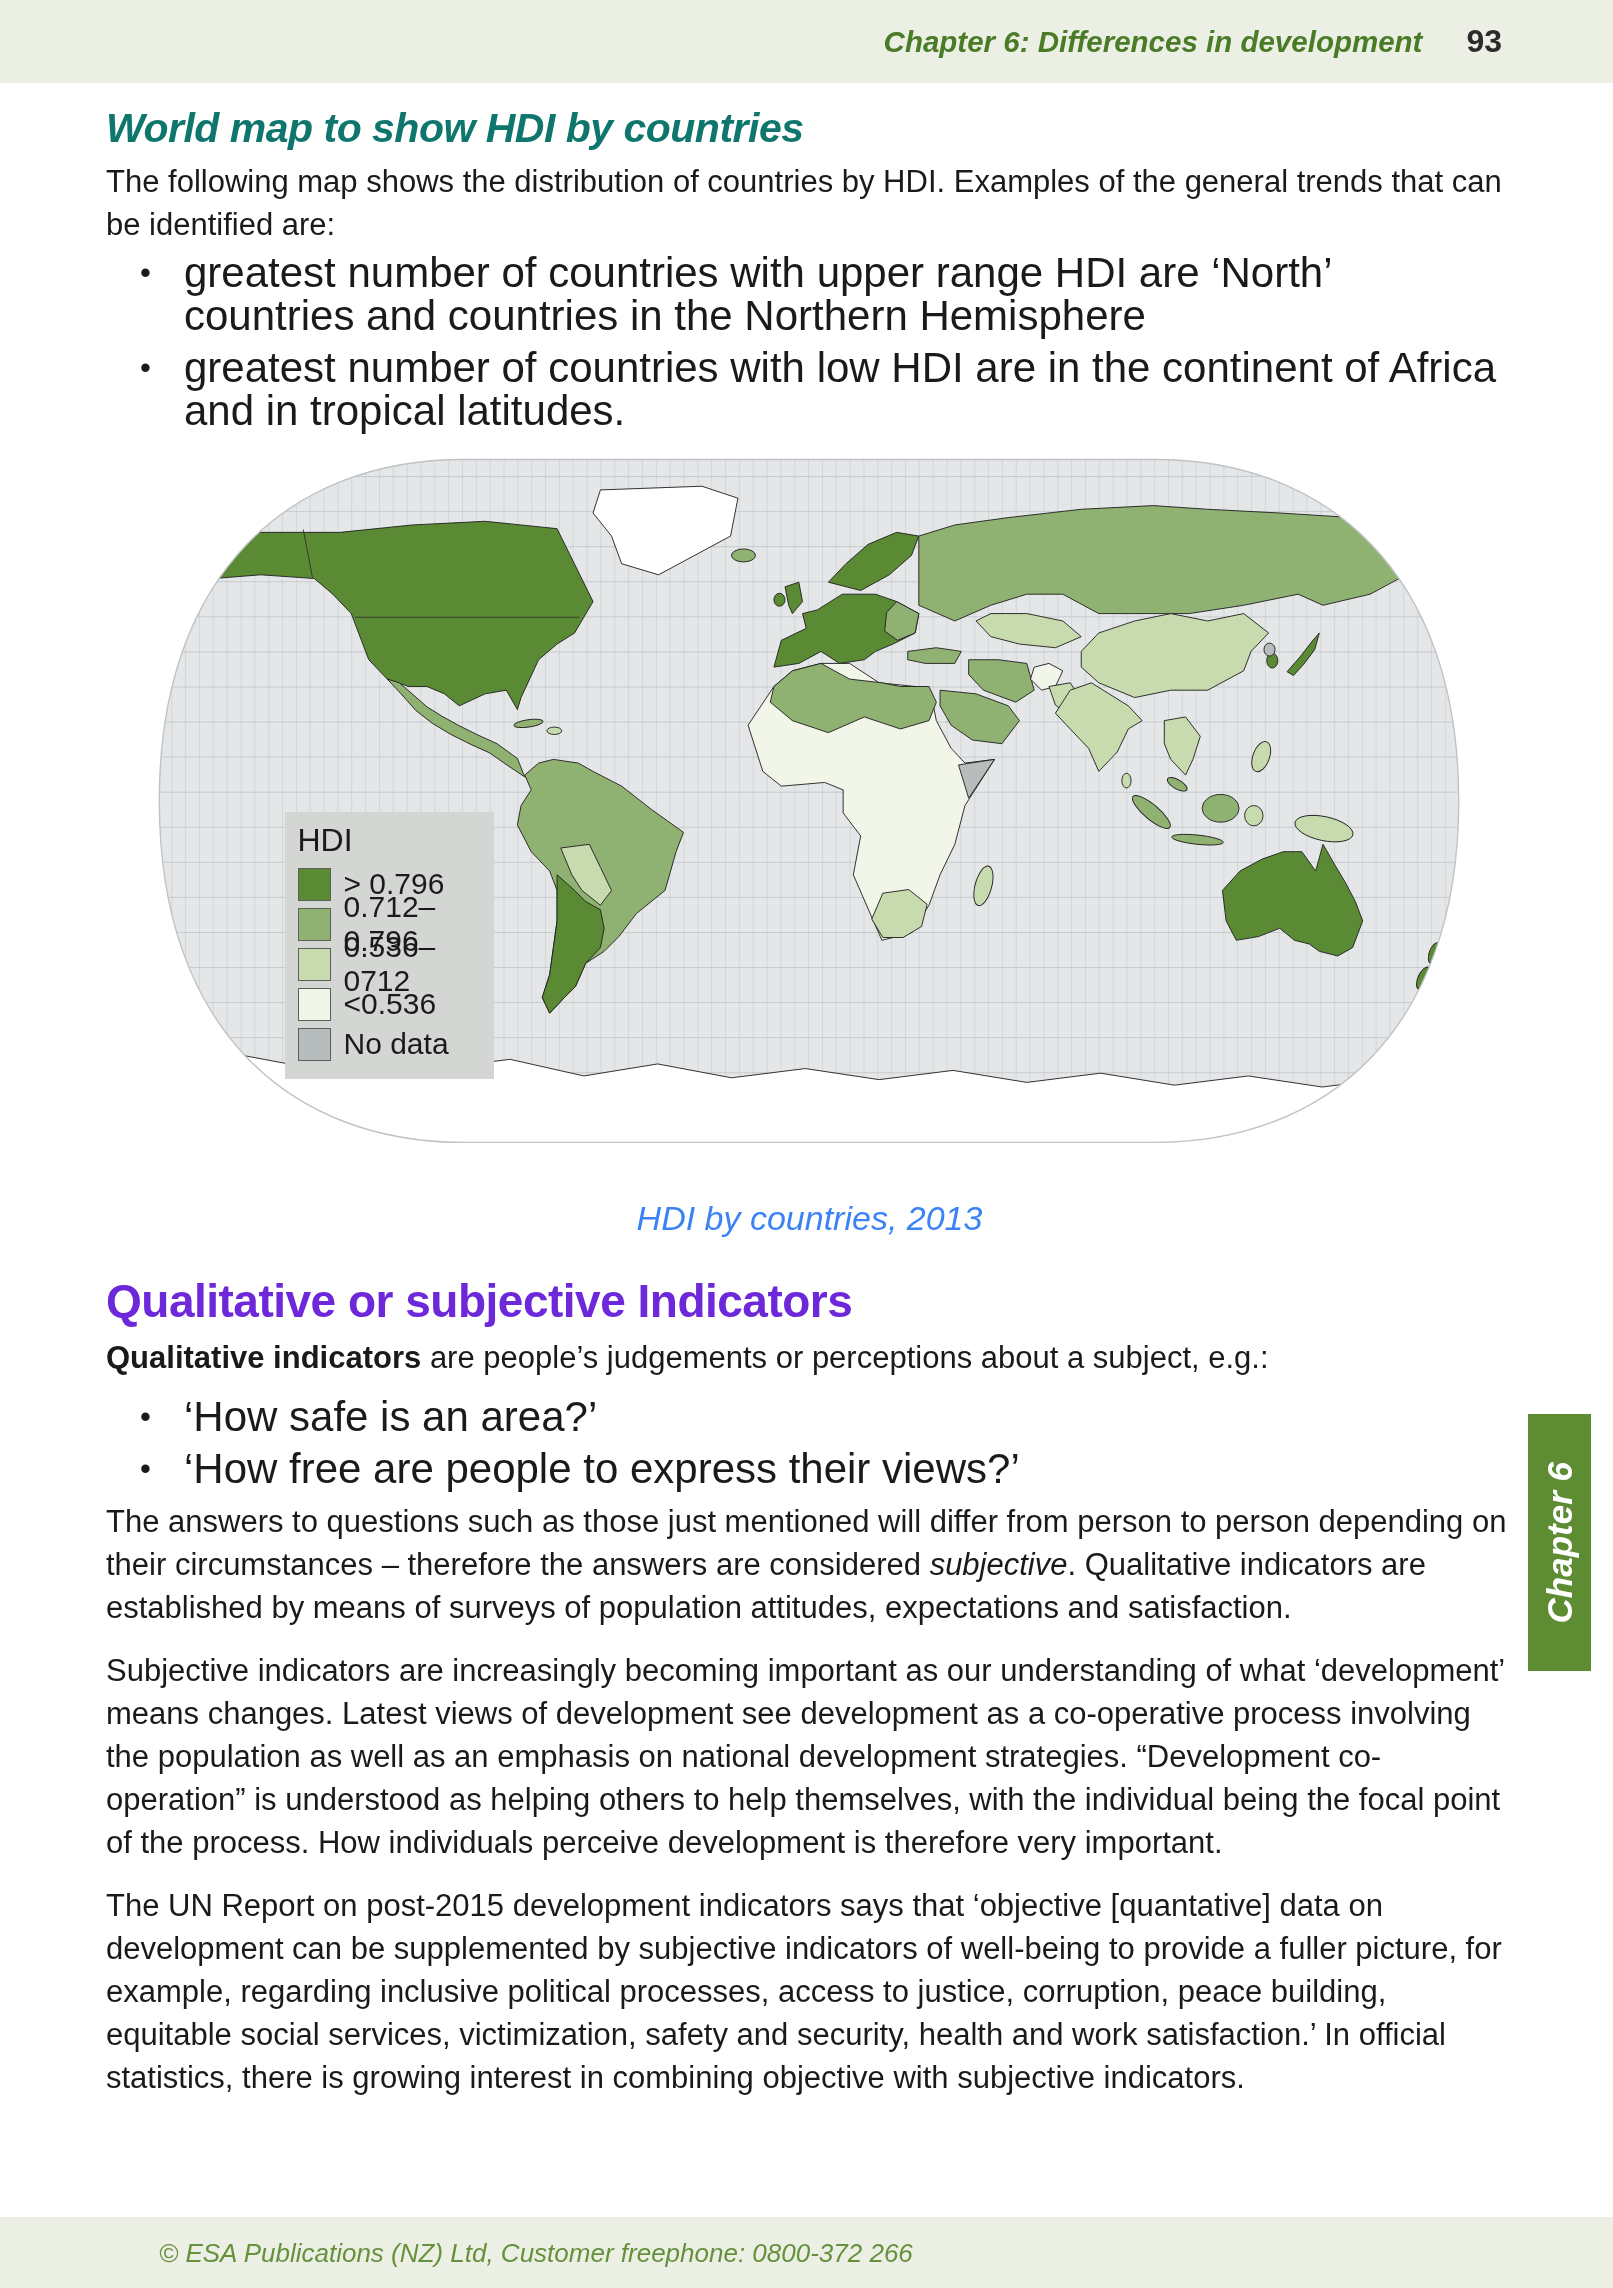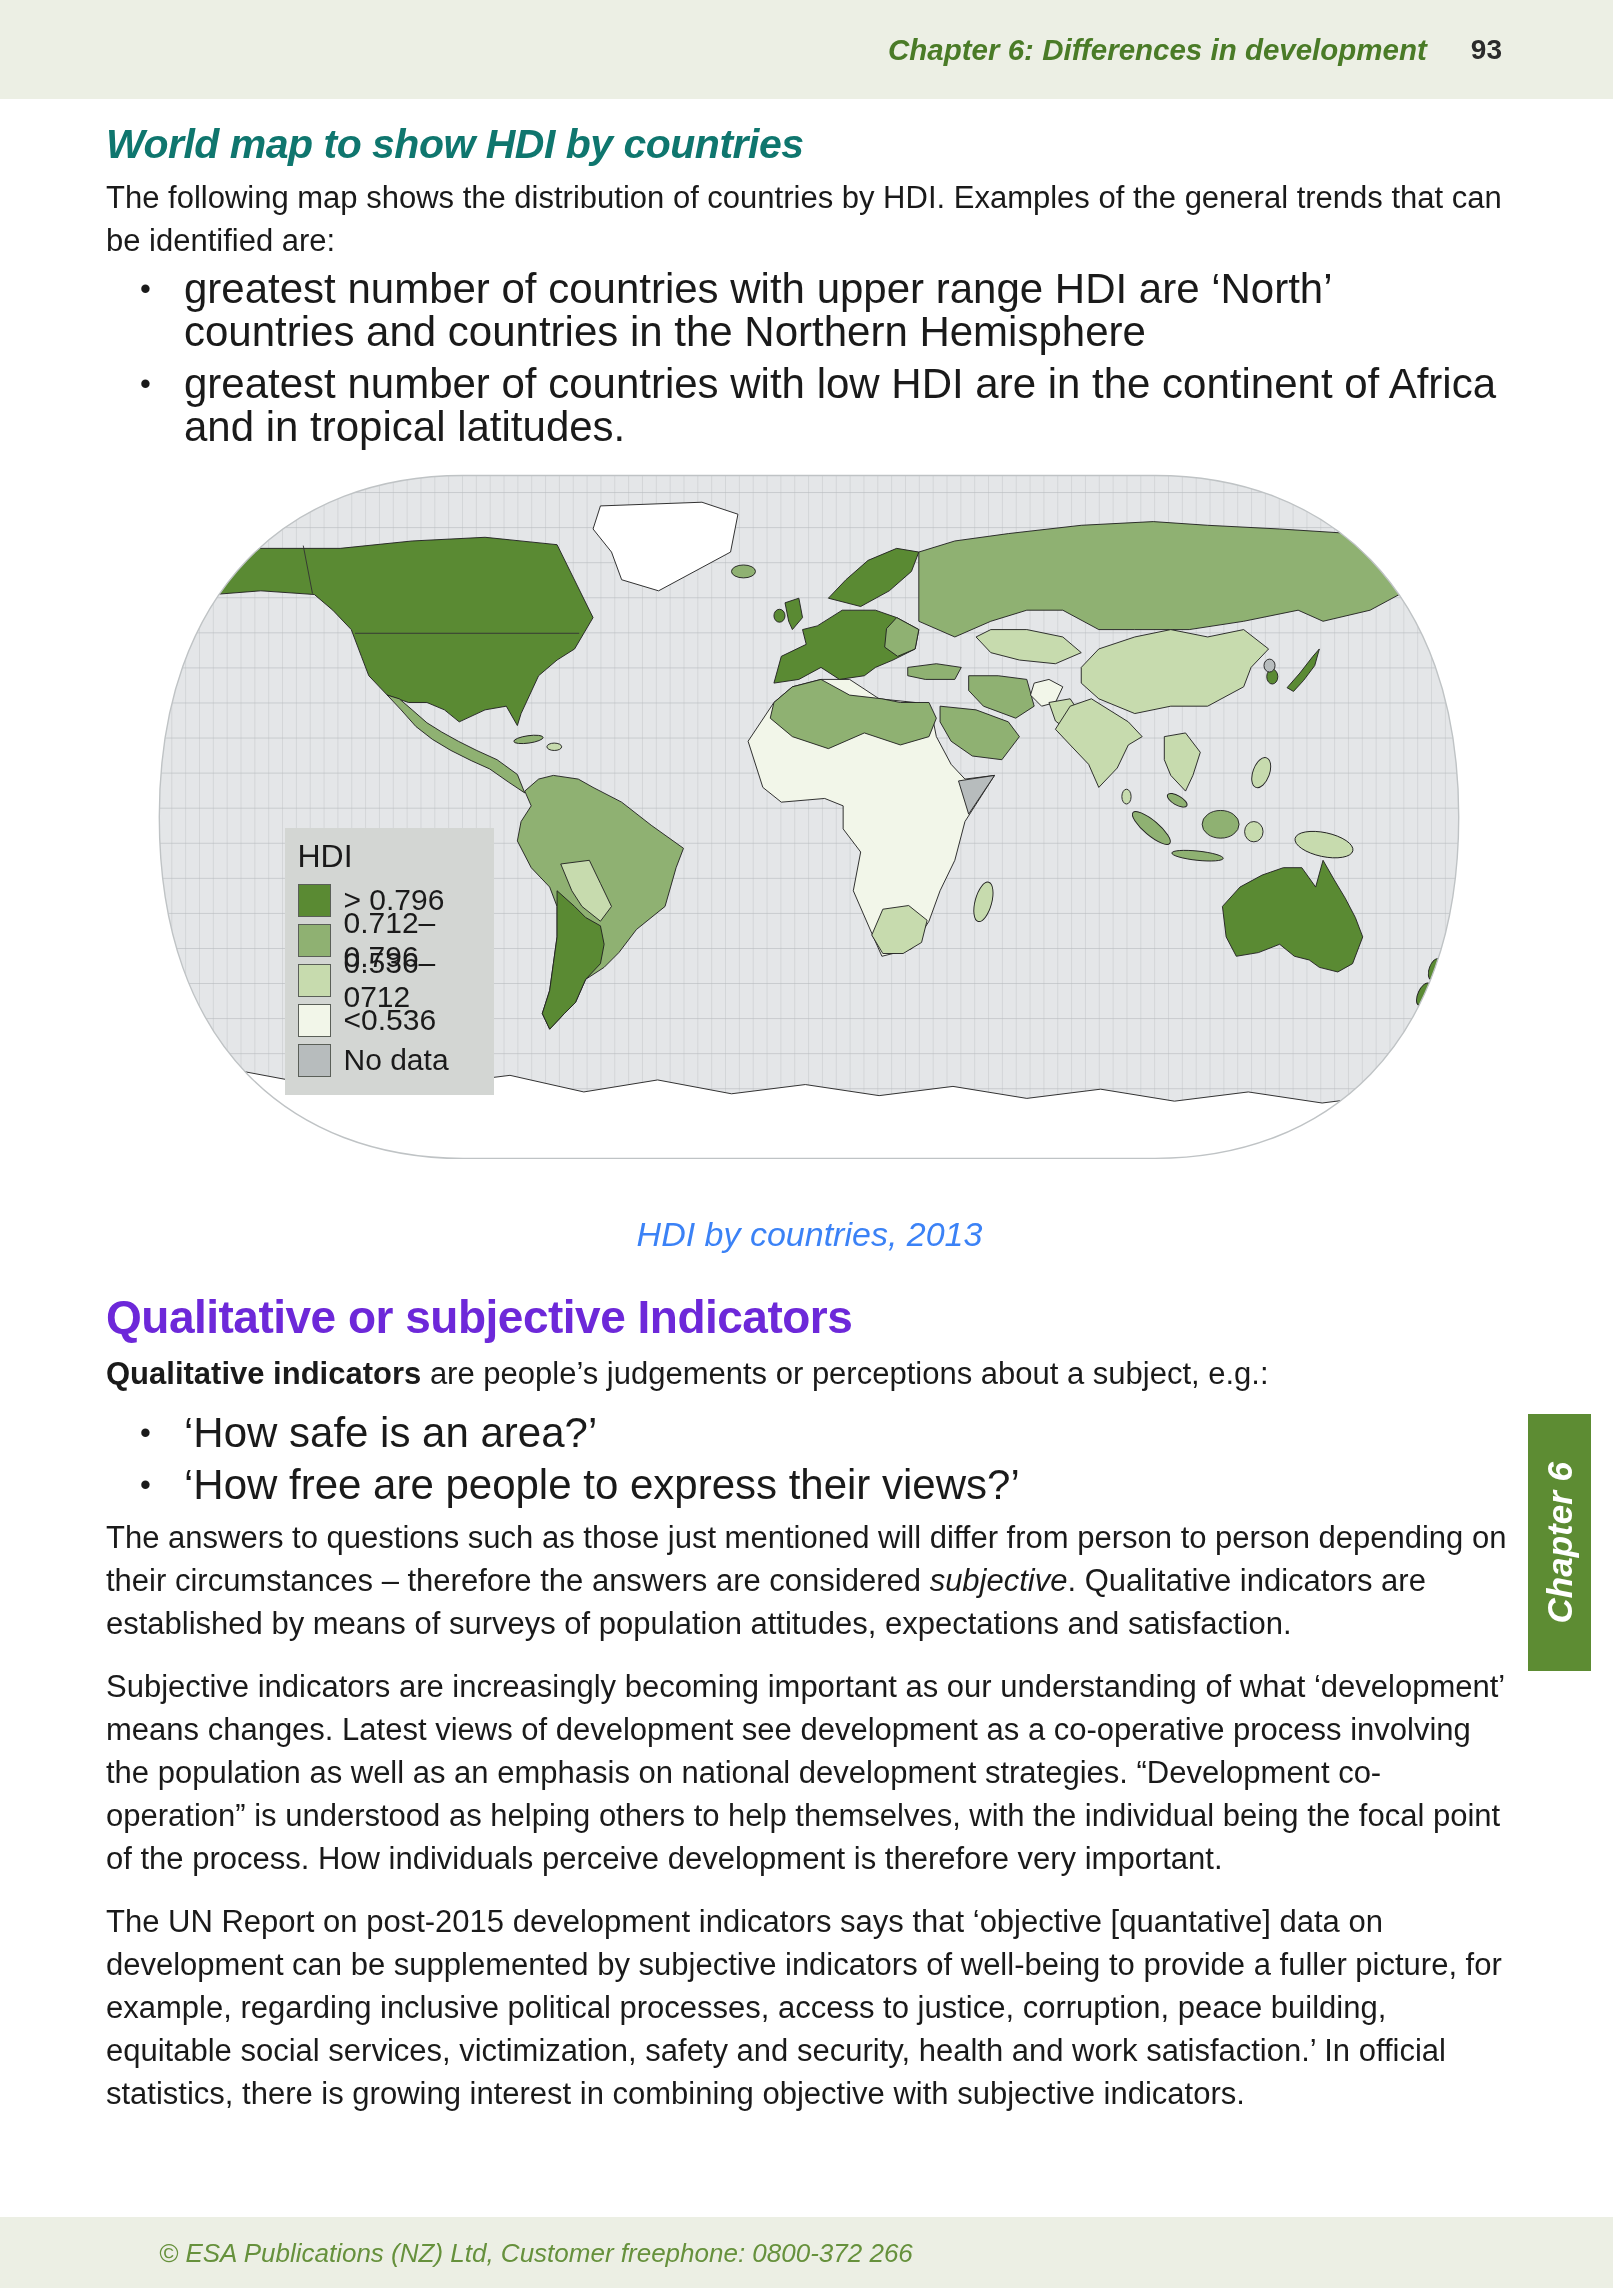--- a/index.html
+++ b/index.html
@@ -3,25 +3,25 @@
 <meta charset="utf-8">
 <style>
   html,body{margin:0;padding:0;}
   body{
     width:1613px;height:2289px;position:relative;background:#ffffff;
     font-family:"Liberation Sans",sans-serif;color:#1a1a1a;overflow:hidden;
   }
   
   .band{background:#ecefe4;}
   .header-band{
-    height:99px;display:flex;align-items:center;justify-content:flex-end;
+    height:83px;display:flex;align-items:center;justify-content:flex-end;
     padding-right:111px;box-sizing:border-box;gap:44px;
   }
   .header-title{font-size:29.5px;font-weight:bold;font-style:italic;color:#4a7b27;}
-  .header-page{font-size:28px;font-weight:bold;color:#2b2b2b;}
+  .header-page{font-size:32px;font-weight:bold;color:#2b2b2b;}
   .footer-band{
     position:absolute;left:0;right:0;bottom:0;height:72px;
     display:flex;align-items:center;padding-left:159px;box-sizing:border-box;
   }
   .footer-text{font-size:26px;font-style:italic;color:#66913c;}
   
   .main{padding:0 100px 0 106px;}
   .h2-green{
     margin:22px 0 0 0;font-size:41px;line-height:1.15;font-weight:bold;font-style:italic;
     color:#0f766e;letter-spacing:-0.5px;

